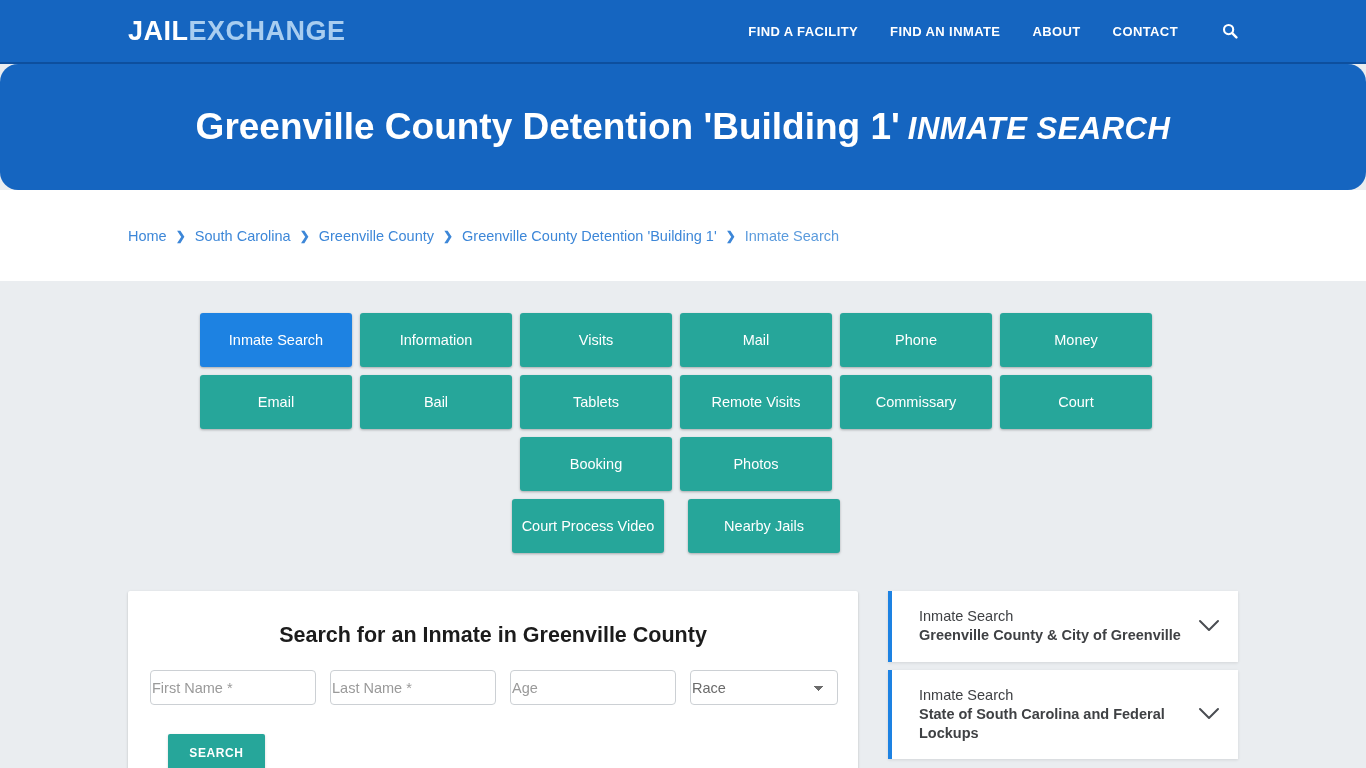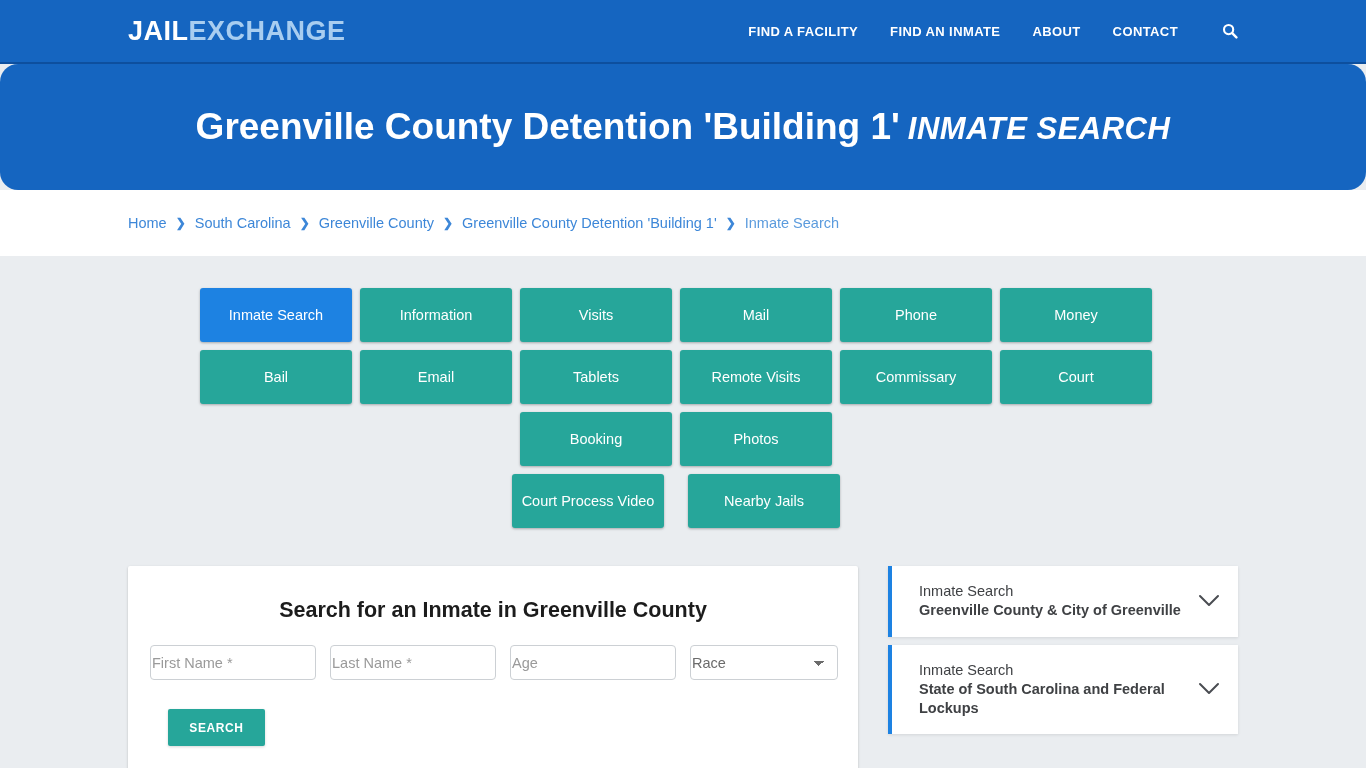--- a/index.html
+++ b/index.html
@@ -81,21 +81,21 @@
     font-style: italic;
     font-size: 31px;
     font-weight: bold;
     letter-spacing: 0.5px;
     margin-left: 8px;
   }
 
   
   .crumbbar {
     background: #ffffff;
-    height: 66px;
+    height: 91px;
     display: flex;
     align-items: center;
     padding: 0 128px;
   }
   .crumbs {
     display: flex;
     align-items: center;
     gap: 9px;
     font-size: 14.5px;
   }
@@ -306,23 +306,23 @@
 
 <div class="content">
 
   <div class="tabgrid">
     <button class="tabbtn active">Inmate Search</button>
     <button class="tabbtn">Information</button>
     <button class="tabbtn">Visits</button>
     <button class="tabbtn">Mail</button>
     <button class="tabbtn">Phone</button>
     <button class="tabbtn">Money</button>
+    <button class="tabbtn">Email</button>
+
     <button class="tabbtn">Bail</button>
-
-    <button class="tabbtn">Email</button>
     <button class="tabbtn">Tablets</button>
     <button class="tabbtn">Remote Visits</button>
     <button class="tabbtn">Commissary</button>
     <button class="tabbtn">Court</button>
     <button class="tabbtn">Booking</button>
     <button class="tabbtn">Photos</button>
   </div>
 
   <div class="tabrow-last">
     <button class="tabbtn">Court Process Video</button>

